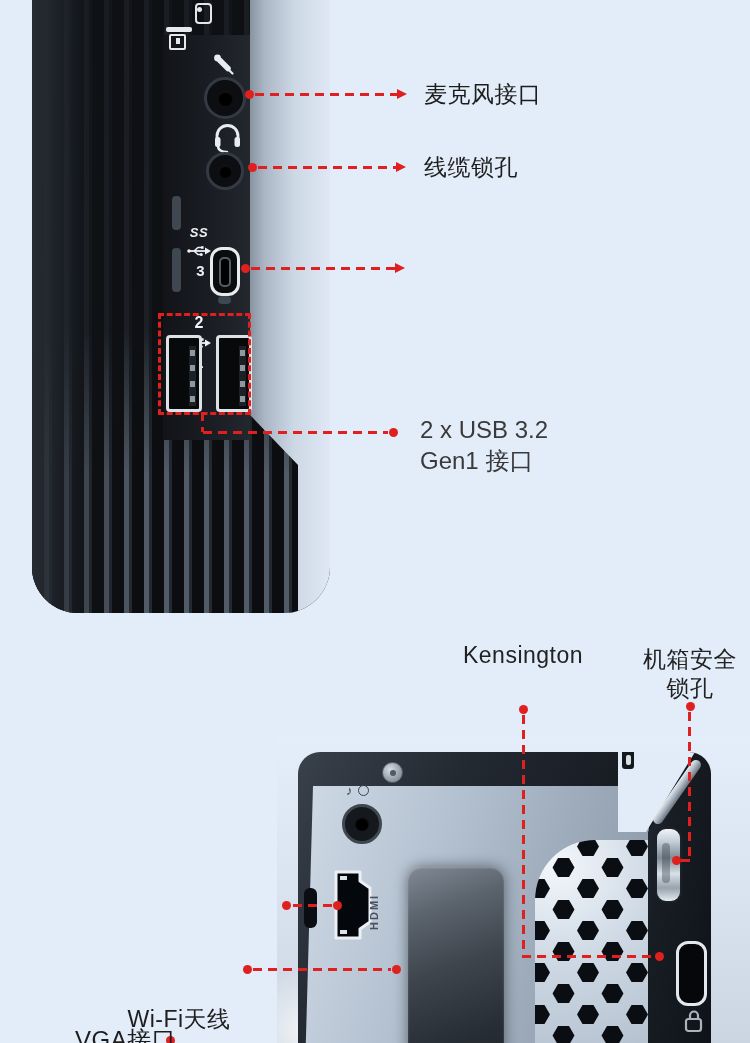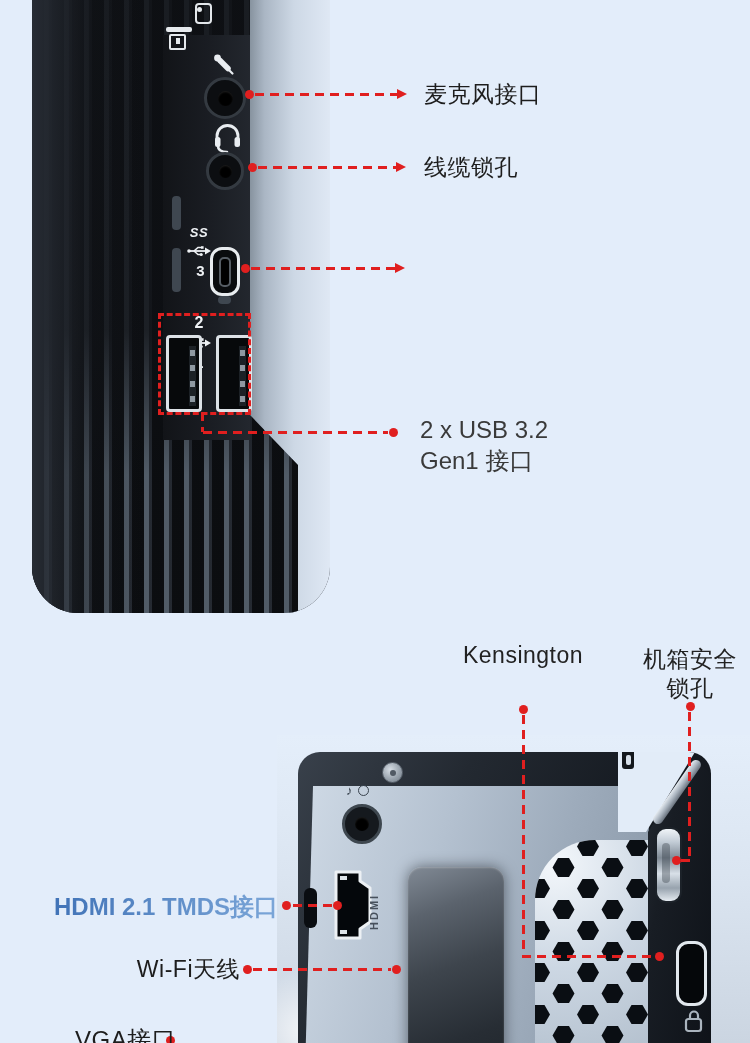--- a/index.html
+++ b/index.html
@@ -349,19 +349,18 @@
 
   <div class="lbl lbl-center" style="left:437px;top:641px;width:172px;">
     <div>Kensington</div>
   </div>
 
   <div class="lbl lbl-center" style="left:625px;top:645px;width:130px;">
     <div>机箱安全</div>
     <div>锁孔</div>
   </div>
 
-  <div class="lbl-blue hdmi right-align" style="left:28px;top:891px;width:250px;font-size:24px;">HDMI 2.1 TMDS接口</div>
-
-  <div class="lbl right-align" style="left:118px;top:956px;width:122px;">Wi-Fi天线</div>
+
+  <div class="lbl right-align" style="left:118px;top:1006px;width:122px;text-align:center;">Wi-Fi天线</div>
 
   <div class="lbl" style="left:75px;top:1026px;font-size:24px;">VGA接口</div>
 
 </div>
 
 </body></html>

